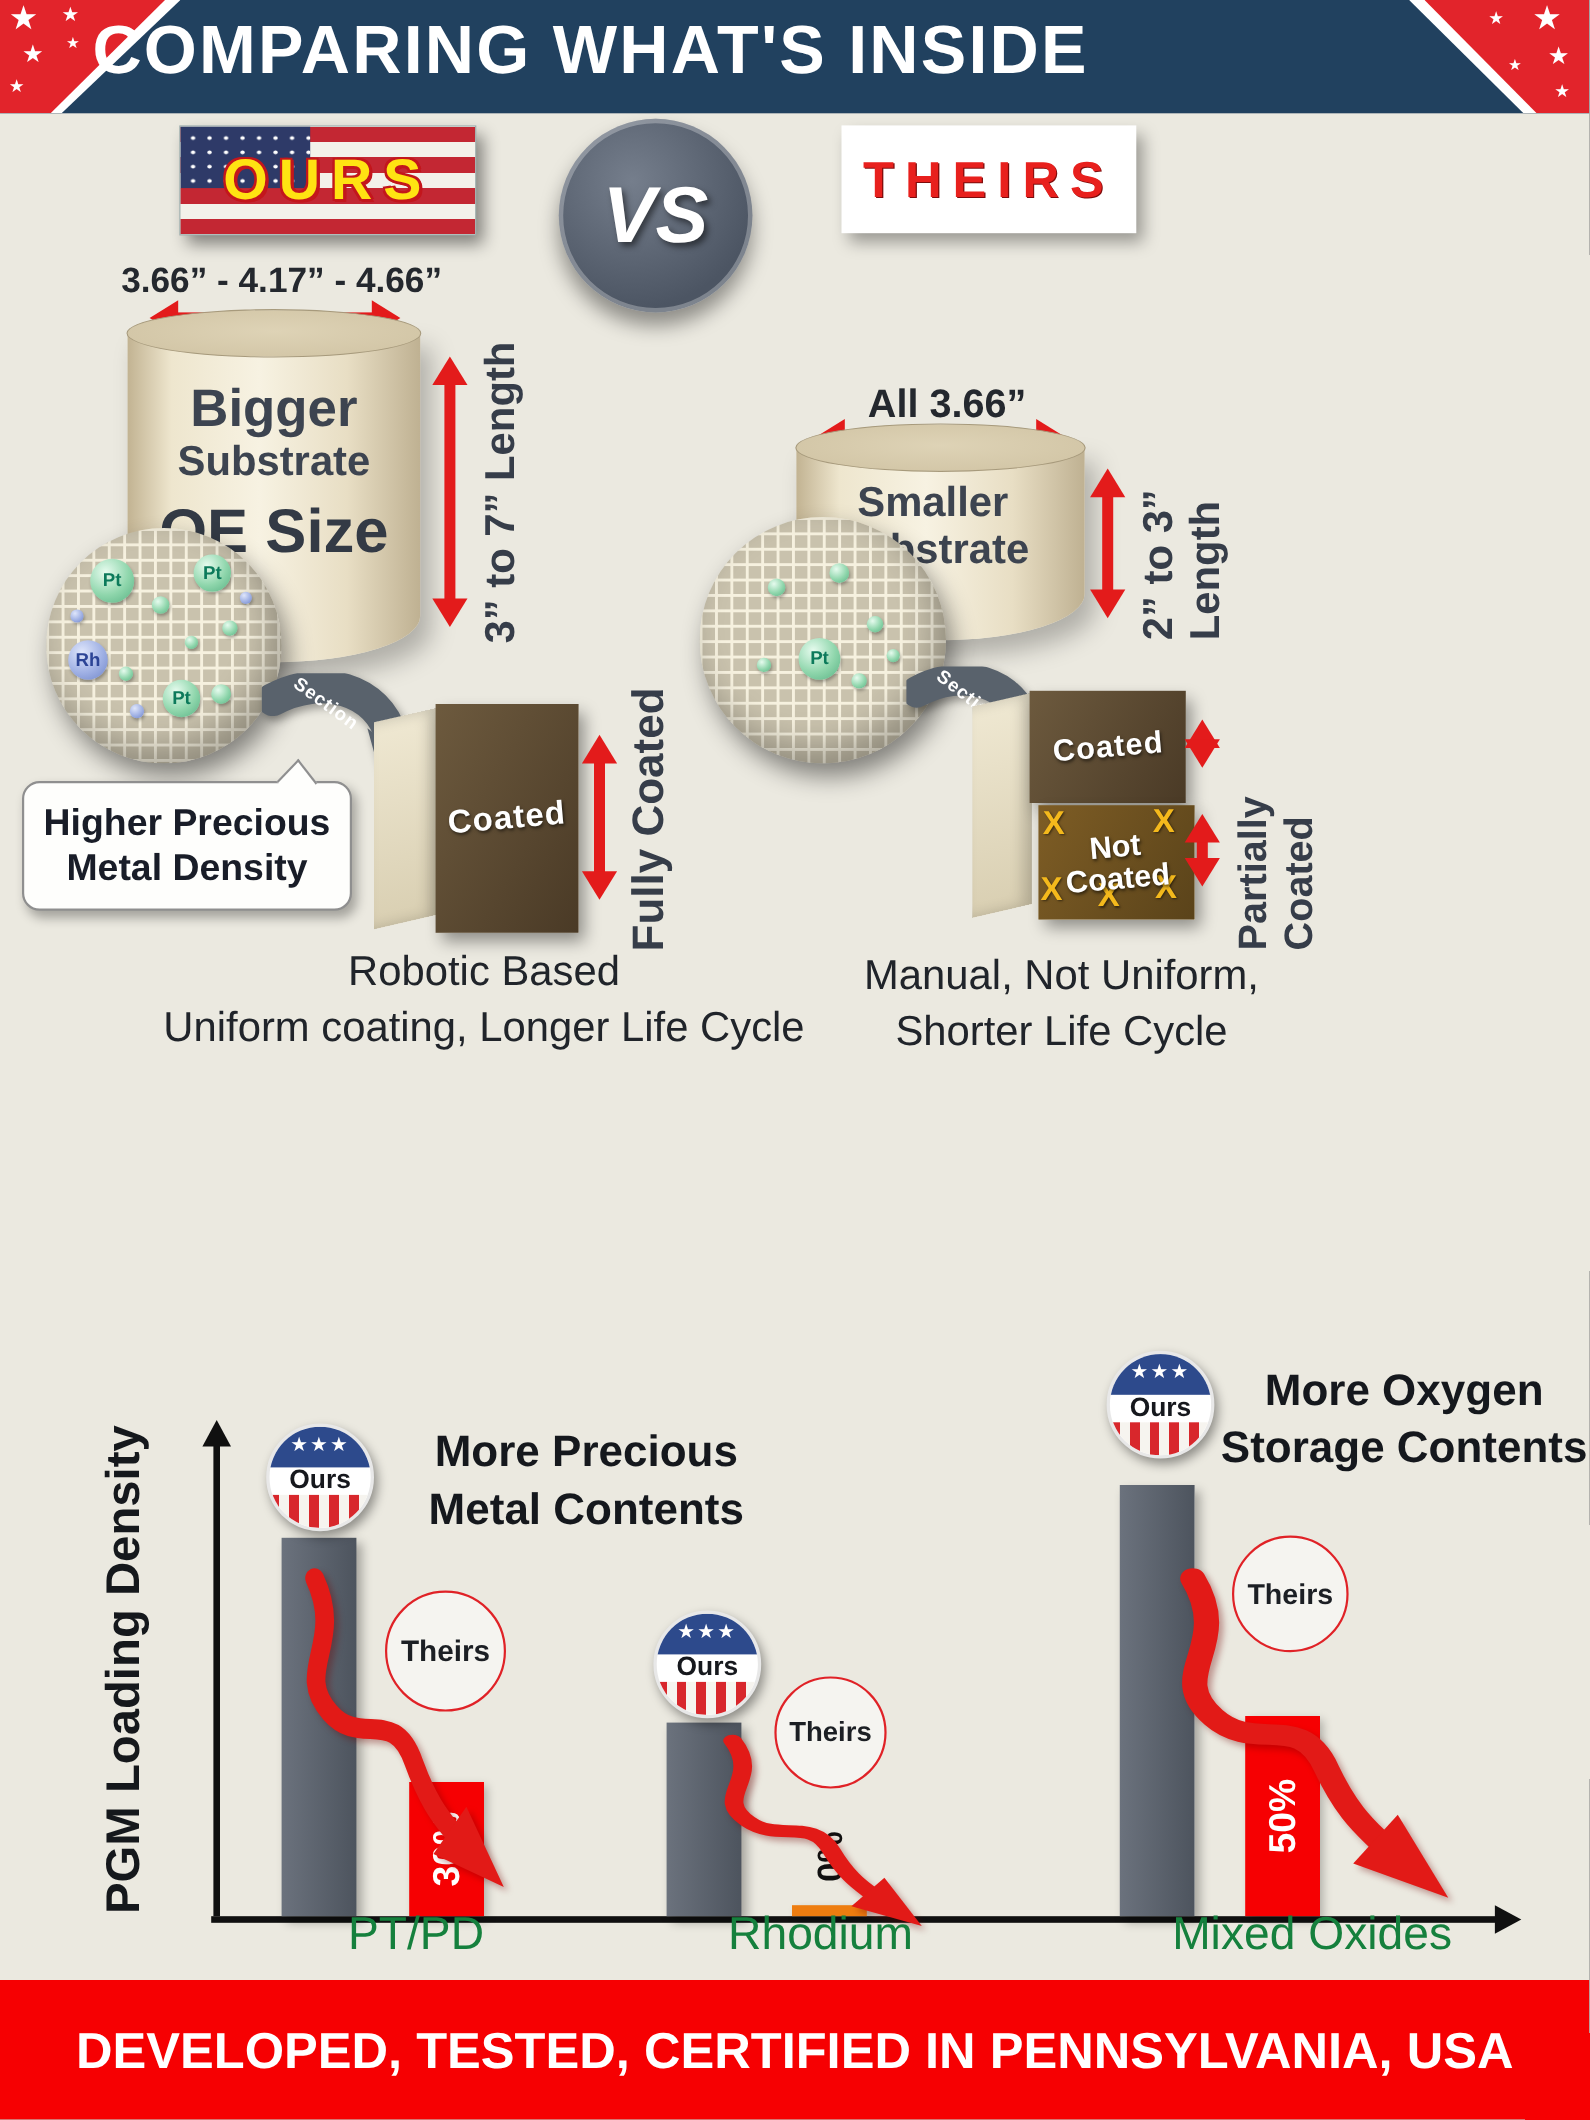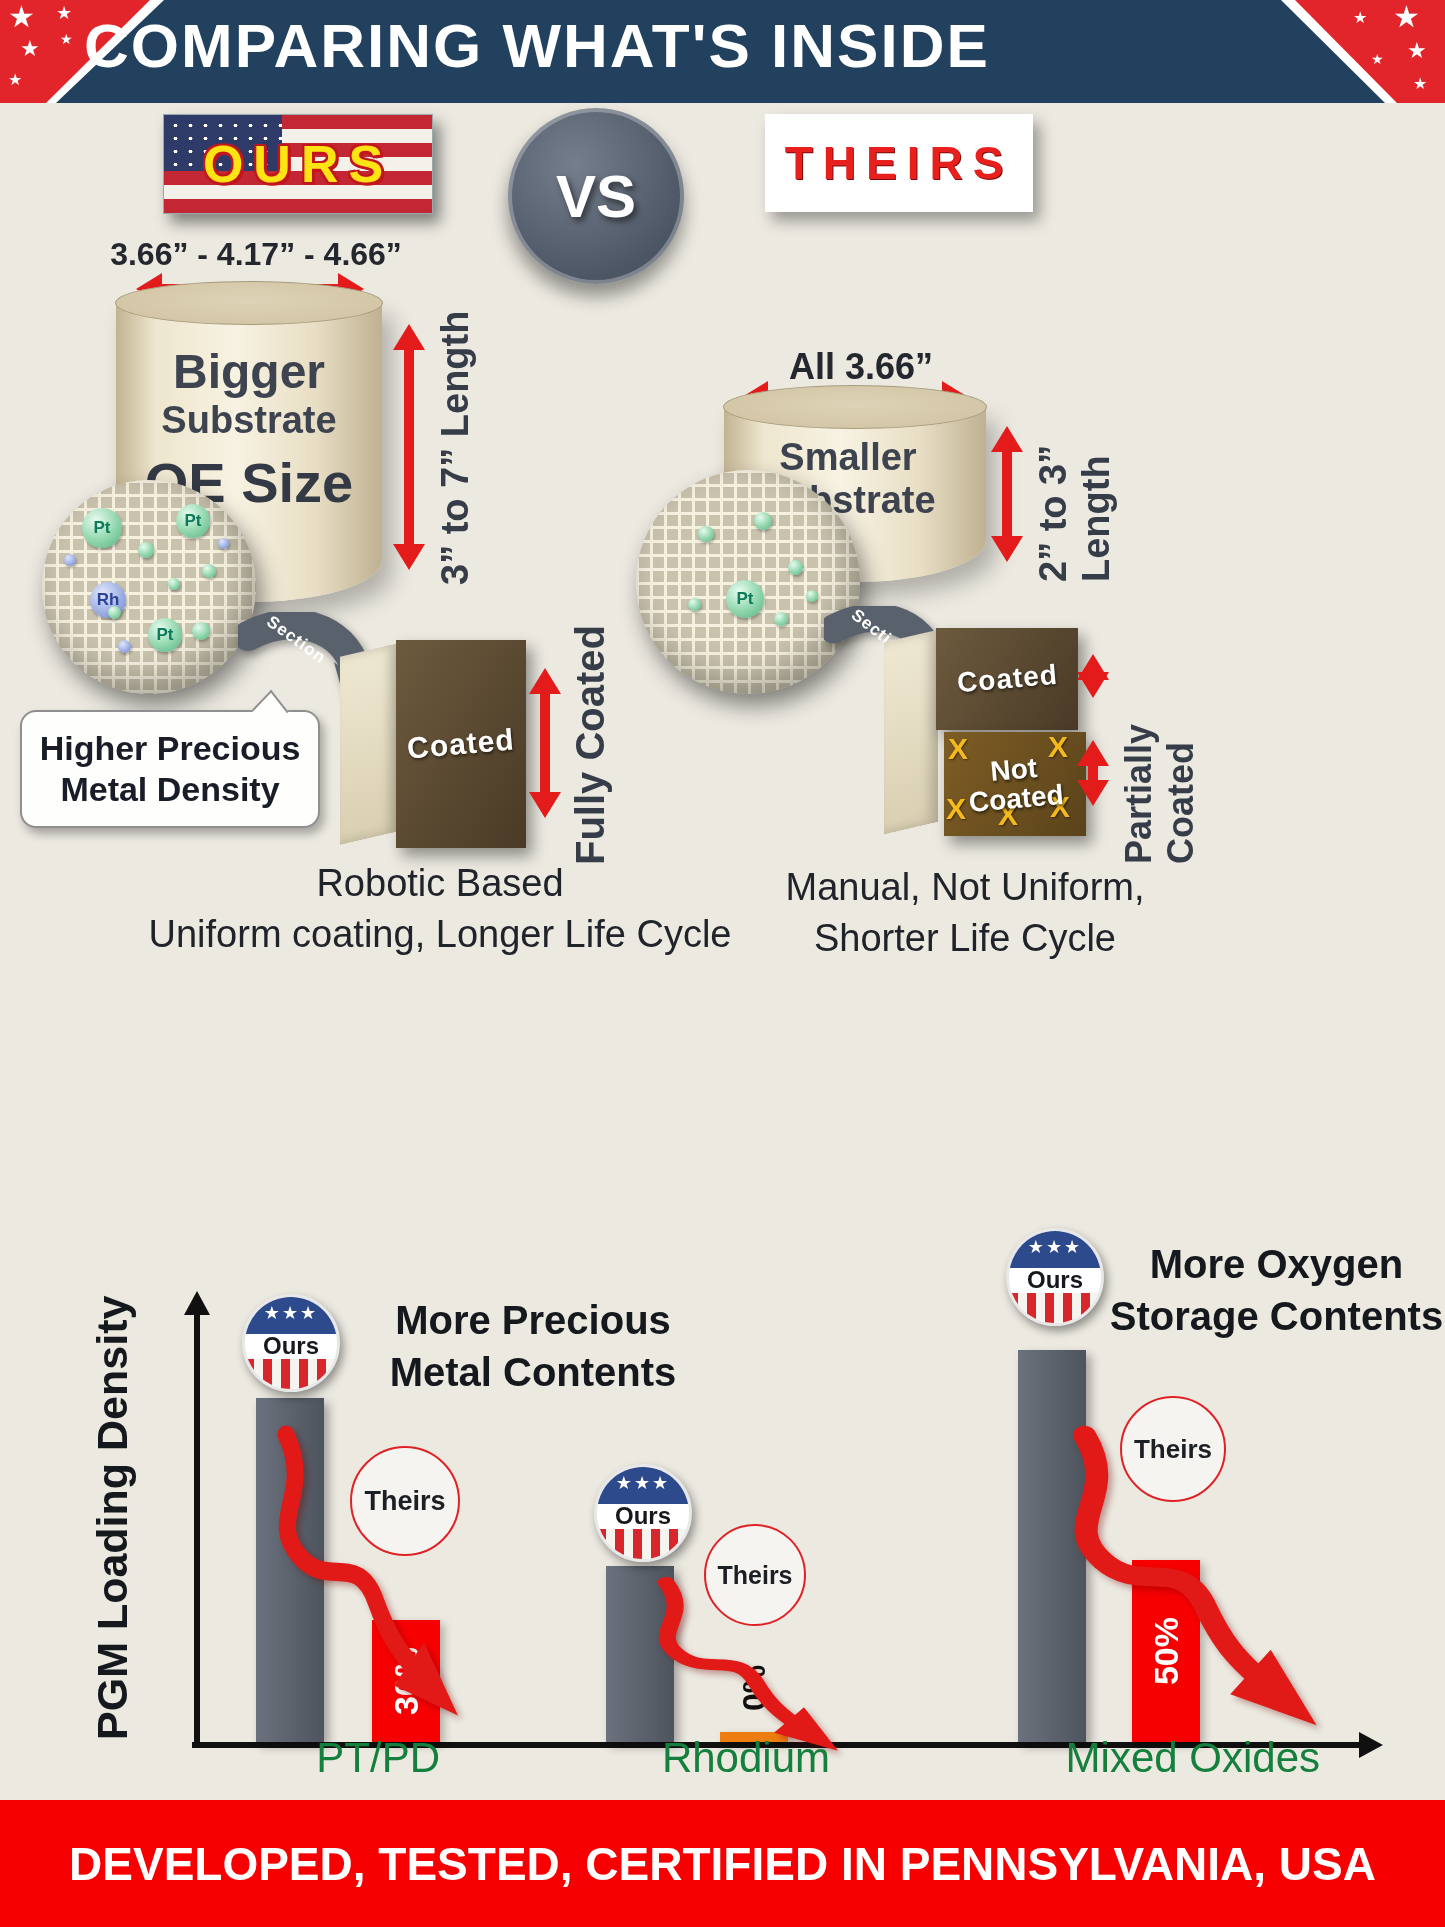--- a/index.html
+++ b/index.html
@@ -24,21 +24,21 @@
              box-shadow:7px 9px 14px rgba(0,0,0,.45);border:1px solid #9aa;}
   .canton{position:absolute;left:0;top:0;width:118px;height:56px;background-color:#2e3a68;
           background-image:radial-gradient(#fff 1.6px,transparent 2.3px);background-size:15px 13px;background-position:4px 4px;}
   .ours-word{position:absolute;inset:0;display:flex;align-items:center;justify-content:center;
              font-size:52px;font-weight:800;letter-spacing:10px;color:#ffe312;
              text-shadow:3px 3px 0 #c3161c,-2px -2px 0 #c3161c,2px -2px 0 #c3161c,-2px 2px 0 #c3161c,0 3px 0 #c3161c,3px 0 0 #c3161c;}
   .vs{position:absolute;left:508px;top:108px;width:176px;height:176px;border-radius:50%;
       background:radial-gradient(circle at 38% 32%,#757e8c,#4c5563 72%);
       box-shadow:0 12px 18px rgba(0,0,0,.4),inset 0 0 0 4px rgba(255,255,255,.28);
       display:flex;align-items:center;justify-content:center;}
-  .vs span{color:#fff;font-size:60px;font-weight:800;text-shadow:3px 4px 6px rgba(0,0,0,.5);}
+  .vs span{color:#fff;font-size:72px;font-weight:800;font-style:italic;text-shadow:3px 4px 6px rgba(0,0,0,.5);}
   .theirsbadge{position:absolute;left:765px;top:114px;width:268px;height:98px;background:#fff;
                box-shadow:7px 9px 14px rgba(0,0,0,.35);display:flex;align-items:center;justify-content:center;}
   .theirs-word{font-size:46px;font-weight:800;letter-spacing:10px;color:#e8201d;text-shadow:1px 1px 0 #7d0b0b;}
 
   
   .cyl{position:absolute;border-radius:0 0 50% 50%/0 0 42px 42px;
        background:linear-gradient(90deg,#c2b392 0%,#eee6ce 15%,#f7f2e2 45%,#e8dec4 75%,#bfb192 100%);
        box-shadow:10px 14px 22px rgba(0,0,0,.25);}
   .cyl::before{content:"";position:absolute;left:-1px;right:-1px;top:-21px;height:42px;border-radius:50%;
        background:radial-gradient(ellipse at 50% 45%,#ded3b6,#cfc2a2);border:1px solid #a79a7c;}
@@ -176,21 +176,21 @@
   <div class="dar-v" style="left:404px;top:334px;height:226px;"></div>
   <div class="lenlab vtext" style="left:434px;top:300px;height:296px;font-size:38px;">3” to 7” Length</div>
 
   <div class="mesh mesh-ours">
     <div class="dot g" style="left:40px;top:28px;width:40px;height:40px;">
         <span>Pt</span>
       </div>
     <div class="dot g" style="left:134px;top:24px;width:34px;height:34px;">
         <span>Pt</span>
       </div>
-    <div class="dot b" style="left:48px;top:102px;width:36px;height:36px;">
+    <div class="dot b" style="left:20px;top:102px;width:36px;height:36px;">
         <span>Rh</span>
       </div>
     <div class="dot g" style="left:106px;top:138px;width:34px;height:34px;">
         <span>Pt</span>
       </div>
     <div class="dot g" style="left:96px;top:62px;width:16px;height:16px;"></div>
     <div class="dot g" style="left:160px;top:84px;width:14px;height:14px;"></div>
     <div class="dot b" style="left:76px;top:160px;width:13px;height:13px;"></div>
     <div class="dot g" style="left:150px;top:142px;width:18px;height:18px;"></div>
     <div class="dot b" style="left:22px;top:74px;width:12px;height:12px;"></div>

